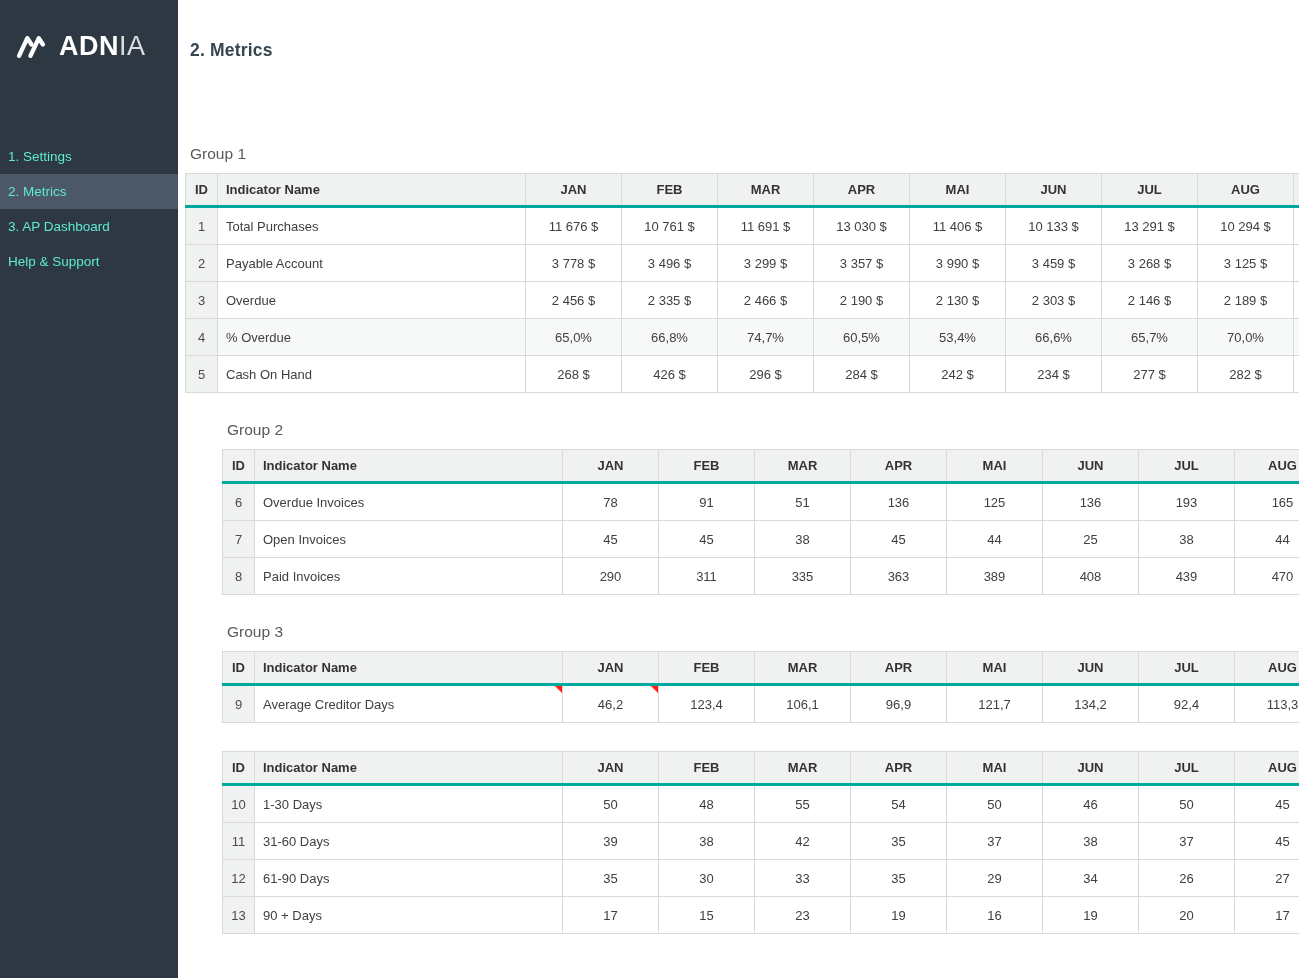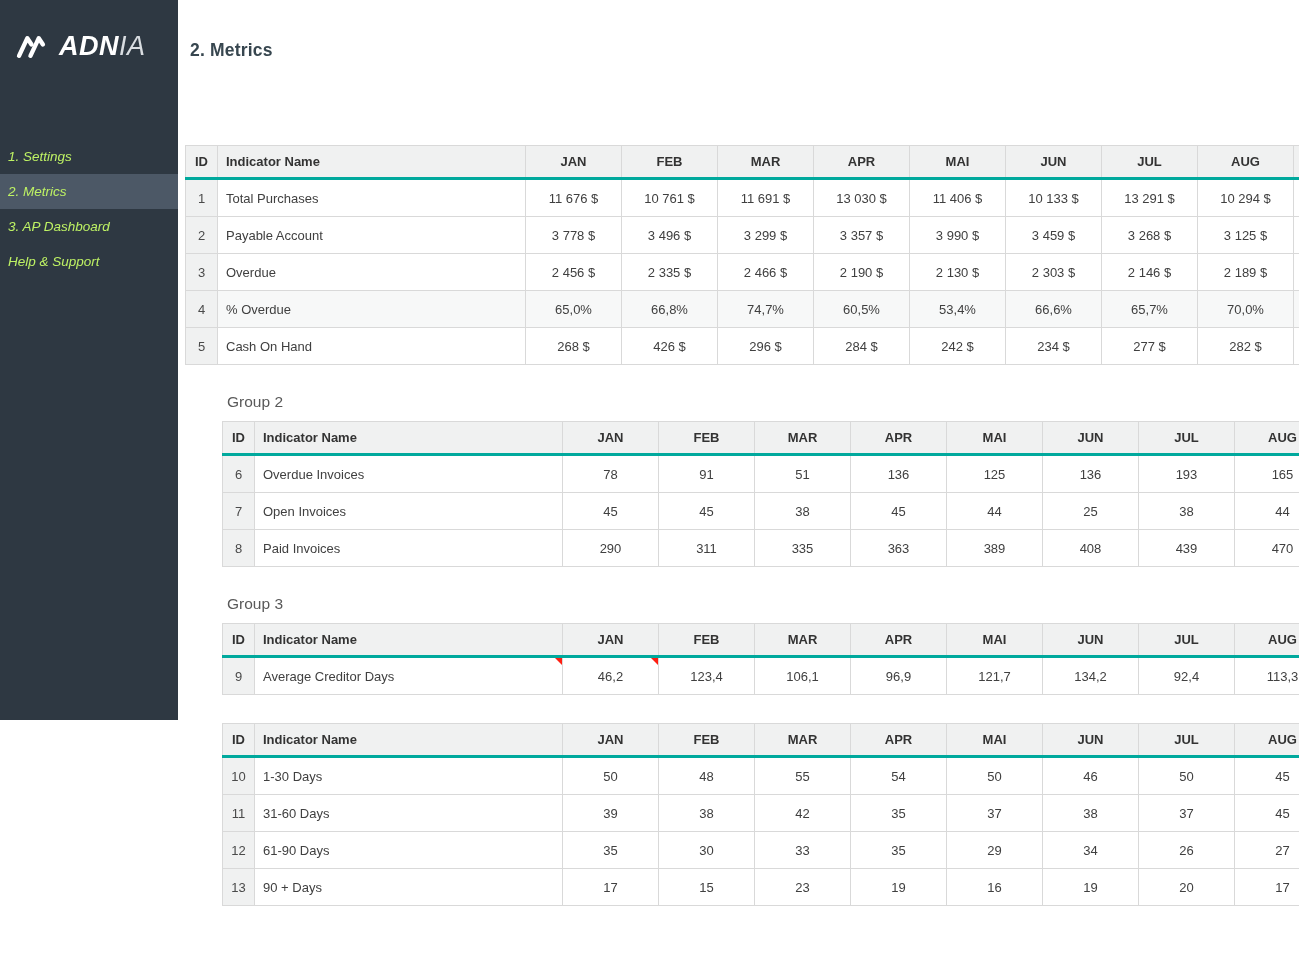--- a/index.html
+++ b/index.html
@@ -4,36 +4,35 @@
 <style>
   html,body{margin:0;padding:0;}
   body{
     width:1299px;height:978px;overflow:hidden;position:relative;
     background:#ffffff;
     font-family:"Liberation Sans", sans-serif;
     -webkit-font-smoothing:antialiased;
   }
   
   .sidebar{
-    position:absolute;left:0;top:0;width:178px;height:720px;
+    position:absolute;left:0;top:0;width:178px;height:978px;
     background:var(--sidebar-bg,#2E3842);
-    font-style:italic;
   }
   .logo{
     display:flex;align-items:center;gap:9px;
     padding:33px 0 0 13px;
   }
   .logo-mark{flex:0 0 auto;display:block;}
   .brand{color:#ffffff;font-size:27px;letter-spacing:.5px;line-height:1;}
   .brand .b{font-weight:700;}
   .brand .l{font-weight:300;color:#d9dde1;}
   .nav{position:absolute;left:0;top:139px;width:100%;}
   .nav-item{
     height:35px;line-height:35px;padding-left:8px;
-    color:#bef264;font-size:13.5px;cursor:pointer;
+    color:#5eead4;font-size:13.5px;cursor:pointer;
   }
   .nav-item.active{background:var(--sidebar-active,#4C5866);}
   
   .main{position:absolute;left:178px;top:0;right:0;bottom:0;}
   .page-title{
     margin:40px 0 0 12px;font-size:17.5px;font-weight:700;
     color:#37464F;letter-spacing:.2px;
   }
   .groups{margin-top:84px;}
   .group{margin:0 0 0 7px;}
@@ -82,20 +81,21 @@
       <div class="nav-item active">2. Metrics</div>
       <div class="nav-item">3. AP Dashboard</div>
       <div class="nav-item">Help &amp; Support</div>
     </div>
 </div>
 
 <div class="main">
   <h1 class="page-title">2. Metrics</h1>
   <div class="groups">
       <section class="group">
+        <h2 class="group-title">Group 1</h2>
         <table class="metrics-table">
           <colgroup>
             <col style="width: 32px;">
             <col style="width: 308px;">
             <col style="width: 96px;">
             <col style="width: 96px;">
             <col style="width: 96px;">
             <col style="width: 96px;">
             <col style="width: 96px;">
             <col style="width: 96px;">

